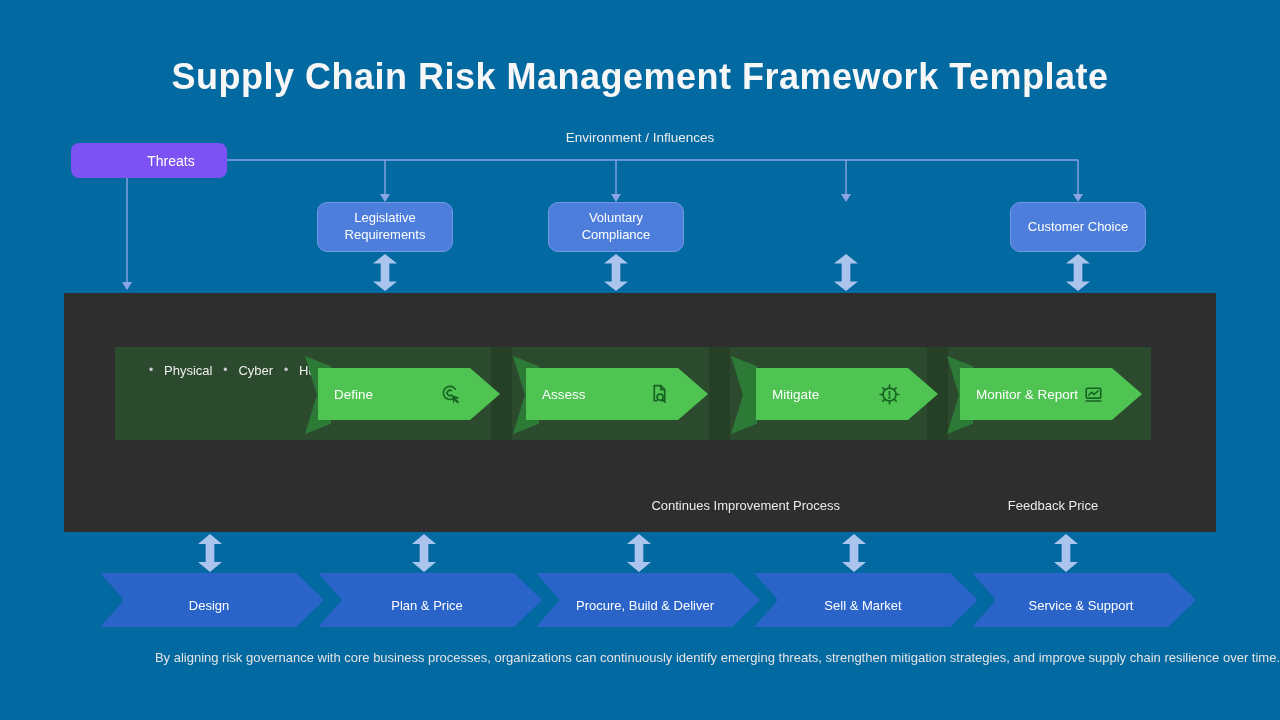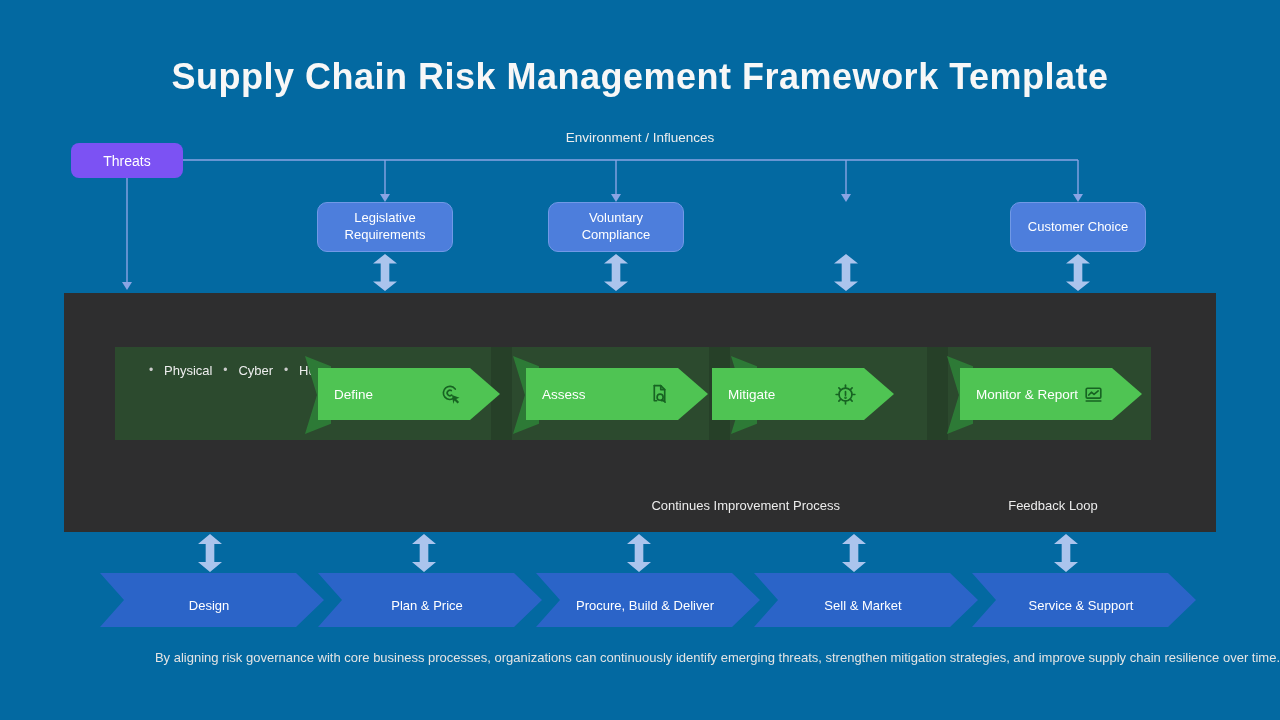--- a/index.html
+++ b/index.html
@@ -5,21 +5,21 @@
   html,body{margin:0;padding:0;background:#141415;}
   .slide{position:relative;width:1280px;height:720px;background:#0369a1;overflow:hidden;
          font-family:"Liberation Sans",sans-serif;}
   .abs{position:absolute;}
 
   .title{top:56px;left:0;width:100%;text-align:center;font-size:36px;font-weight:700;
          color:#f7f7f7;letter-spacing:.5px;}
   .env{top:130px;left:0;width:100%;text-align:center;font-size:13.5px;color:#ededed;}
 
   .threats{left:71px;top:143px;width:112px;height:35px;background:#7c52f3;border-radius:8px;
-           color:#fff;display:flex;align-items:center;justify-content:center;font-size:14px;}
+           color:#fff;display:flex;align-items:center;justify-content:center;font-size:14px;padding-left:44px;}
 
   .infl{top:202px;width:136px;height:50px;background:#4d7edc;border:1px solid #7199e6;
         border-radius:10px;color:#fff;display:flex;align-items:center;justify-content:center;
         text-align:center;font-size:13px;line-height:1.28;box-sizing:border-box;padding:0 8px;}
 
   .dbl{width:24px;background:#abc4ed;
        clip-path:polygon(50% 0%,100% 26%,68% 26%,68% 74%,100% 74%,50% 100%,0% 74%,32% 74%,32% 26%,0% 26%);}
 
   .panel{left:64px;top:293px;width:1152px;height:239px;background:#2e2e2f;}
   .panel-heading{left:64px;top:312px;width:1152px;box-sizing:border-box;padding-left:66px;
@@ -142,21 +142,21 @@
     <span class="ic">
       <svg width="25" height="25" viewBox="0 0 24 24" fill="none" stroke="#176322" stroke-width="1.6" stroke-linecap="round" stroke-linejoin="round">
         <path d="M7 3.5h6.2L17 7.3V18h-3.2"></path>
         <path d="M13.2 3.5v3.8H17"></path>
         <path d="M7 3.5V18h2.2"></path>
         <circle cx="12.6" cy="14.6" r="2.9"></circle>
         <path d="M14.8 16.8l2.6 2.6"></path>
       </svg>
     </span>
   </div>
-  <div class="abs step" style="left:712px">
+  <div class="abs step" style="left:756px">
     <span>Mitigate</span>
     <span class="ic">
       <svg width="25" height="25" viewBox="0 0 24 24" fill="none" stroke="#176322" stroke-width="1.6" stroke-linecap="round" stroke-linejoin="round">
         <circle cx="12" cy="12" r="6.2"></circle>
         <line x1="12" y1="3" x2="12" y2="5.6"></line>
         <line x1="12" y1="3" x2="12" y2="5.6" transform="rotate(45 12 12)"></line>
         <line x1="12" y1="3" x2="12" y2="5.6" transform="rotate(90 12 12)"></line>
         <line x1="12" y1="3" x2="12" y2="5.6" transform="rotate(135 12 12)"></line>
         <line x1="12" y1="3" x2="12" y2="5.6" transform="rotate(180 12 12)"></line>
         <line x1="12" y1="3" x2="12" y2="5.6" transform="rotate(225 12 12)"></line>
@@ -172,21 +172,21 @@
     <span class="ic">
       <svg width="25" height="25" viewBox="0 0 24 24" fill="none" stroke="#176322" stroke-width="1.6" stroke-linecap="round" stroke-linejoin="round">
         <rect x="5" y="6" width="14" height="9.5" rx="1.2"></rect>
         <polyline points="7.5,12.5 10,9.8 12.5,11.8 16.5,8.6"></polyline>
         <line x1="5" y1="18.2" x2="19" y2="18.2"></line>
       </svg>
     </span>
   </div>
 
   <div class="abs loop-label" style="left:440px;width:400px;text-align:right">Continues Improvement Process</div>
-  <div class="abs loop-label" style="left:953px;width:200px;text-align:center">Feedback Loop</div>
+  <div class="abs loop-label" style="left:953px;width:200px;text-align:center">Feedback Price</div>
 
   <div class="abs dbl" style="left:198px;top:534px;height:38px"></div>
   <div class="abs dbl" style="left:412px;top:534px;height:38px"></div>
   <div class="abs dbl" style="left:627px;top:534px;height:38px"></div>
   <div class="abs dbl" style="left:842px;top:534px;height:38px"></div>
   <div class="abs dbl" style="left:1054px;top:534px;height:38px"></div>
 
   <div class="abs chev" style="left:100px">
       <span>Design</span>
     </div>

